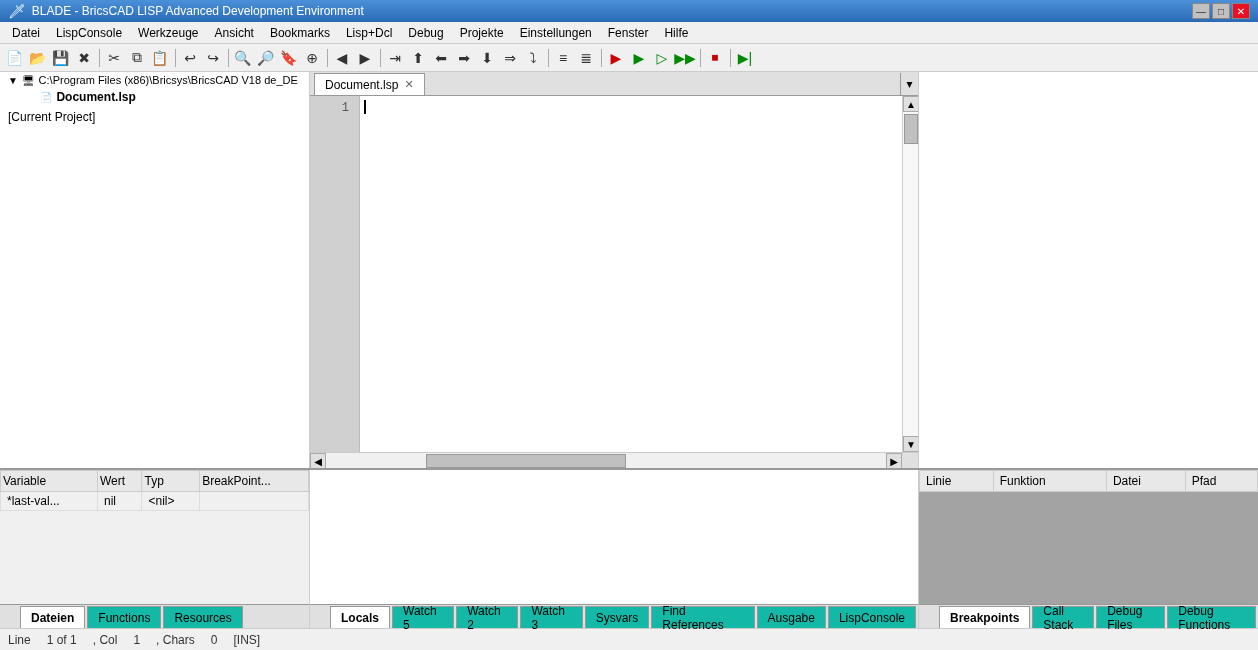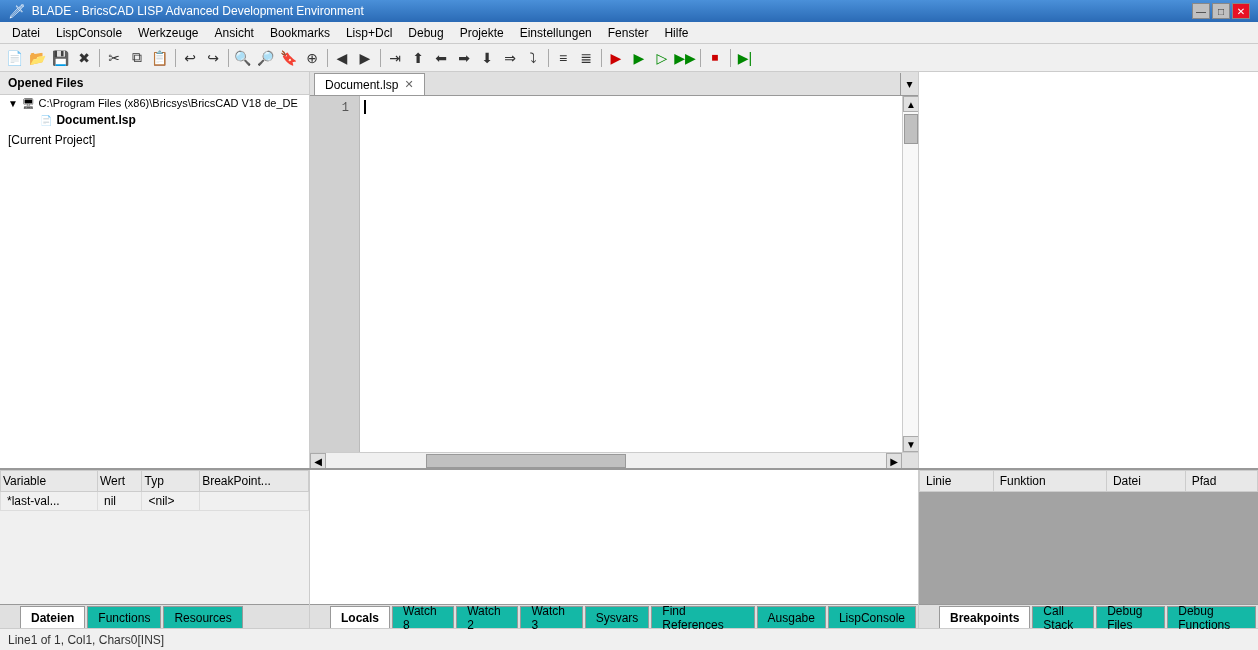--- a/index.html
+++ b/index.html
@@ -72,21 +72,21 @@
     .call-stack-table { flex: 1; overflow: auto; }
     .call-stack-table table { width: 100%; border-collapse: collapse; font-size: 12px; }
     .call-stack-table th { background: #e8e8e8; border: 1px solid #ccc; padding: 3px 6px; text-align: left; font-weight: normal; position: sticky; top: 0; }
     
     
     .bottom-tabs { display: flex; background: #e0e0e0; border-top: 1px solid #999; height: 24px; align-items: flex-end; padding-left: 20px; }
     .bottom-tab { padding: 2px 10px; font-size: 12px; cursor: pointer; border: 1px solid #999; border-bottom: none; background: #14b8a6; height: 22px; display: flex; align-items: center; margin-right: 2px; }
     .bottom-tab.active { background: white; font-weight: bold; }
     
     
-    .status-bar { height: 22px; background: #f0f0f0; border-top: 1px solid #ccc; display: flex; align-items: center; padding: 0 8px; font-size: 12px; }
+    .status-bar { height: 22px; background: #f0f0f0; border-top: 1px solid #ccc; display: flex; align-items: center; padding: 0 8px; font-size: 12px; gap: 16px; }
     .status-item { color: #333; }
     
     
     .right-side-panel { width: 340px; border-left: 1px solid #ccc; background: white; }
   </style>
 </head>
 <body>
 
 <div class="title-bar">
   <span style="font-size:14px; margin-right:6px;">🗡</span>
@@ -151,21 +151,20 @@
   <div class="tb-separator"></div>
   <div class="tb-btn" title="Stop" style="color:#c00;">⏹</div>
   <div class="tb-separator"></div>
   <div class="tb-btn" title="Run To" style="color:#080;">▶|</div>
 </div>
 
 <div class="main-layout">
   <div class="content-area">
 
     <div class="left-panel">
-      <div class="left-panel-title">Opened Files</div>
       <div class="tree-item">
         <span style="font-size:10px; margin-right:4px;">▼</span>
         <span style="font-size:10px; margin-right:4px;">🖥</span>
         <span style="font-size:11px;">C:\Program Files (x86)\Bricsys\BricsCAD V18 de_DE</span>
       </div>
       <div class="tree-item" style="padding-left: 40px;">
         <span style="font-size:10px; margin-right:4px;">📄</span>
         <span style="font-weight: bold;">Document.lsp</span>
       </div>
       <div class="current-project">[Current Project]</div>
@@ -241,21 +240,21 @@
         <div class="bottom-tab">Resources</div>
       </div>
     </div>
 
     <div class="bottom-right" style="display:flex; flex-direction:column;">
       <div class="watch-table" style="flex:1; background:white; overflow:auto;">
         
       </div>
       <div class="bottom-tabs">
         <div class="bottom-tab active">Locals</div>
-        <div class="bottom-tab">Watch 8</div>
+        <div class="bottom-tab">Watch 5</div>
         <div class="bottom-tab">Watch 2</div>
         <div class="bottom-tab">Watch 3</div>
         <div class="bottom-tab">Sysvars</div>
         <div class="bottom-tab">Find References</div>
         <div class="bottom-tab">Ausgabe</div>
         <div class="bottom-tab">LispConsole</div>
       </div>
     </div>
 
     <div style="width:340px; border-left:1px solid #ccc; display:flex; flex-direction:column;">

